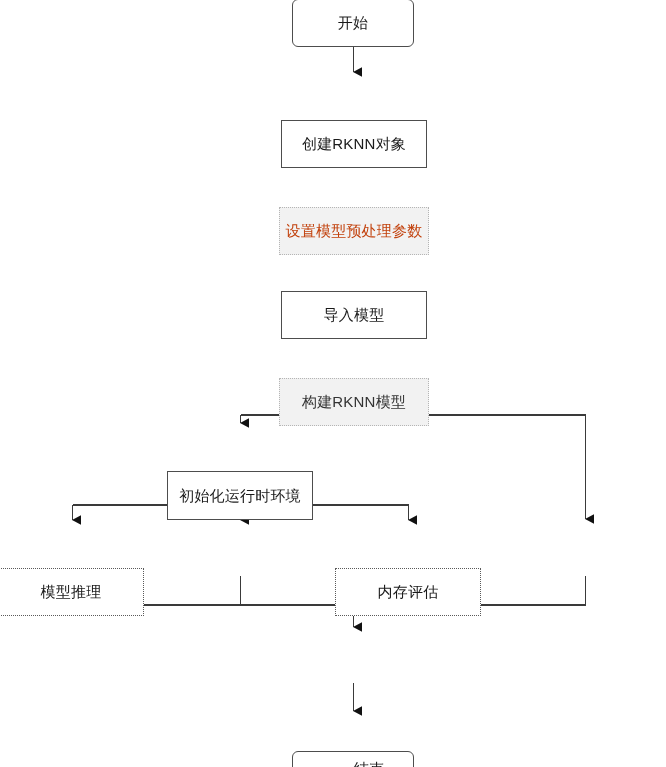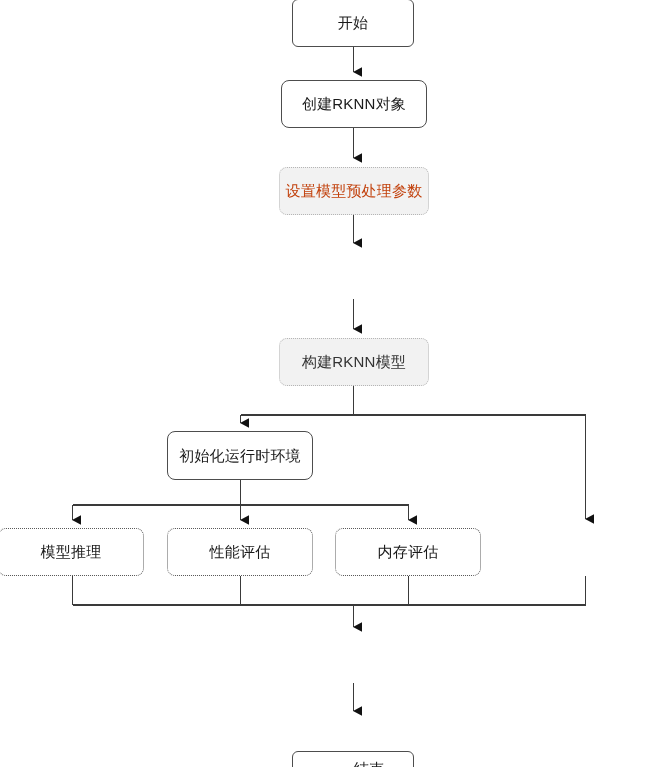--- a/index.html
+++ b/index.html
@@ -29,21 +29,22 @@
     line-height: 1.2;
     color: #1a1a1a;
     background: #ffffff;
     border: 1px solid #4d4d4d;
     letter-spacing: 0.2px;
   }
   .node.terminal {
     border-radius: 6px;
   }
   .node.process {
-    border-radius: 8px;
+    border-radius: 0;
+    margin-top: 40px;
   }
   .node.dashed-gray {
     border: 1px dotted #b5b5b5;
     background: #f2f2f2;
     color: #c2410c;
   }
   .node.dashed-gray-dark {
     border: 1px dotted #b5b5b5;
     background: #f2f2f2;
     color: #333333;
@@ -113,36 +114,36 @@
   </div>
 
   <div class="node process" style="left:281px; top:80px; width:146px; height:48px;">
     <span>创建RKNN对象</span>
   </div>
 
   <div class="node process dashed-gray" style="left:279px; top:167px; width:150px; height:48px;">
     <span>设置模型预处理参数</span>
   </div>
 
+  <div class="node process" style="left:281px; top:251px; width:146px; height:48px;">
+    <span>导入模型</span>
+  </div>
 
   <div class="node process dashed-gray-dark" style="left:279px; top:338px; width:150px; height:48px;text-align:right;">
     <span>构建RKNN模型</span>
   </div>
 
   <div class="node process" style="left:167px; top:431px; width:146px; height:49px;">
     <span>初始化运行时环境</span>
   </div>
 
   <div class="node process dotted-white" style="left:-2px; top:528px; width:146px; height:48px;">
     <span>模型推理</span>
   </div>
 
-  <div class="node process dotted-white" style="left:167px; top:528px; width:146px; height:48px;">
-    <span>性能评估</span>
-  </div>
 
   <div class="node process dotted-white" style="left:335px; top:528px; width:146px; height:48px;">
     <span>内存评估</span>
   </div>
 
 
 
   <div class="node terminal" style="left:292px; top:751px; width:122px; height:36px;padding-left:32px;">
     <span>结束</span>
   </div>

